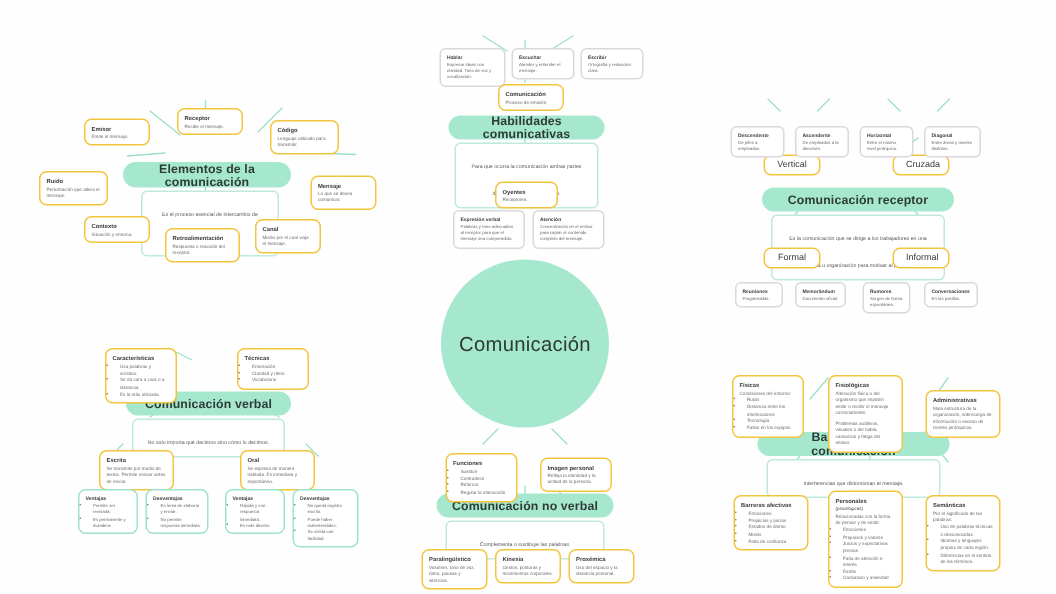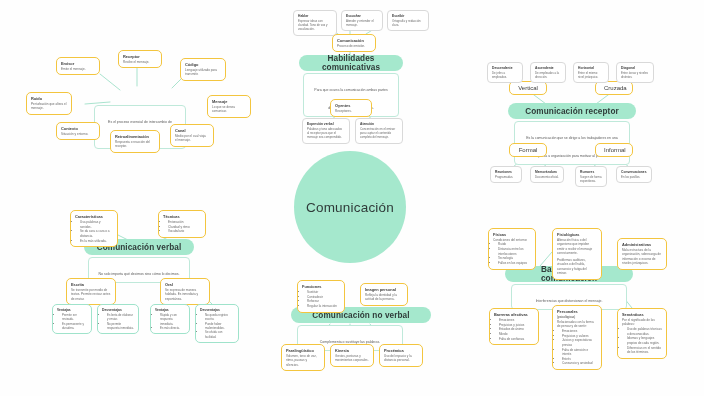--- a/index.html
+++ b/index.html
@@ -2,21 +2,21 @@
 <html><head>
 <meta charset="utf-8">
 <style>
   html,body{margin:0;padding:0;background:#ffffff;}
   body{width:704px;height:396px;overflow:hidden;
        font-family:"Liberation Sans",sans-serif;color:#3a3a3a;}
   #canvas{position:relative;width:704px;height:396px;background:#fefefe;}
   .svg-layer{position:absolute;left:0;top:0;width:704px;height:396px;pointer-events:none;}
 
   
-  .node{position:absolute;box-sizing:border-box;}
+  .node{position:absolute;box-sizing:border-box;margin-top:22px;}
 
   .center-circle{
     width:112px;height:112px;border-radius:50%;
     background:#a5e8cd;display:flex;align-items:center;justify-content:center;
   }
   .center-circle .ctxt{font-size:13.5px;color:#2f3b39;letter-spacing:.2px;}
 
   .topic{
     background:#a5e8cd;border-radius:13px;
     display:flex;align-items:center;justify-content:center;
@@ -115,20 +115,23 @@
       <path d="M546,288 L530,308"></path>
         <path d="M580,288 L580,308"></path>
         <path d="M616,288 L632,308"></path>
     </g>
   </svg>
 
   <div class="node center-circle" style="left:294px;top:151px;">
     <span class="ctxt">Comunicación</span>
   </div>
 
+  <div class="node topic" style="left:82px;top:86px;width:112px;height:17px;">
+    <span class="ttxt">Elementos de la comunicación</span>
+  </div>
   <div class="node desc" style="left:94px;top:105px;width:92px;">
     <span class="dtxt">Es el proceso esencial de intercambio de información.</span>
   </div>
 
   <div class="node ybox" style="left:118px;top:50px;width:44px;">
     <span class="bt">Receptor</span>
     <span class="bb">Recibe el mensaje.</span>
   </div>
   <div class="node ybox" style="left:56px;top:57px;width:44px;">
     <span class="bt">Emisor</span>
@@ -304,21 +307,21 @@
   </div>
   <div class="node tbox" style="left:195px;top:304px;width:44px;">
     <span class="bt">Desventajas</span>
     <ul>
       <li>No queda registro escrito.</li>
       <li>Puede haber malentendidos.</li>
       <li>Se olvida con facilidad.</li>
     </ul>
   </div>
 
-  <div class="node topic" style="left:291px;top:307px;width:140px;height:16px;text-align:right;">
+  <div class="node topic" style="left:291px;top:307px;width:118px;height:16px;text-align:right;">
     <span class="ttxt">Comunicación no verbal</span>
   </div>
   <div class="node desc" style="left:297px;top:325px;width:106px;">
     <span class="dtxt">Complementa o sustituye las palabras.</span>
   </div>
 
   <div class="node ybox" style="left:297px;top:280px;width:48px;">
     <span class="bt">Funciones</span>
     <ul>
       <li>Sustituir</li>

